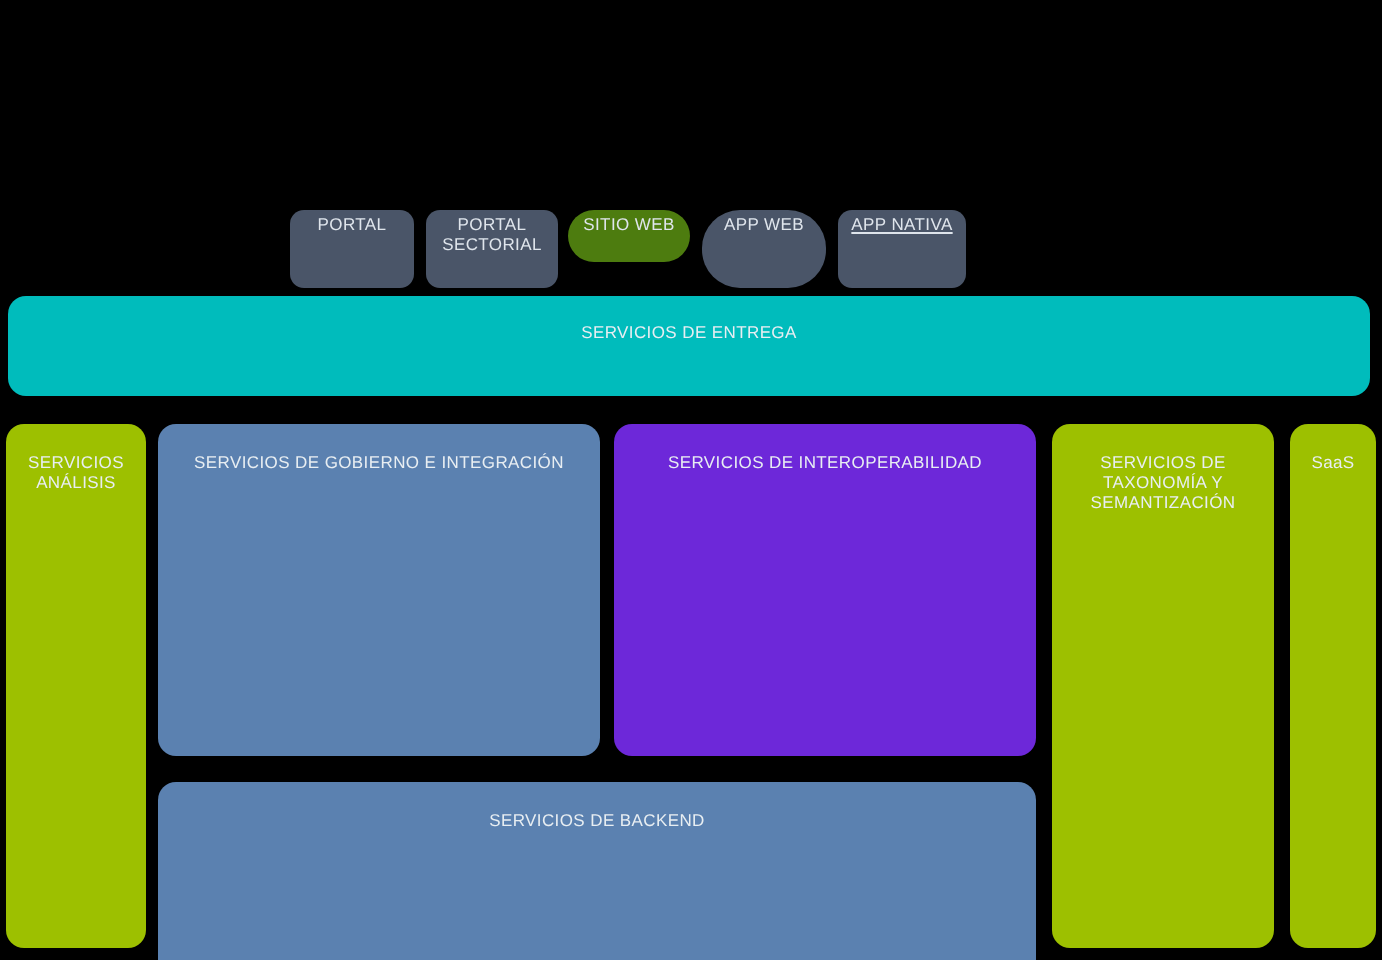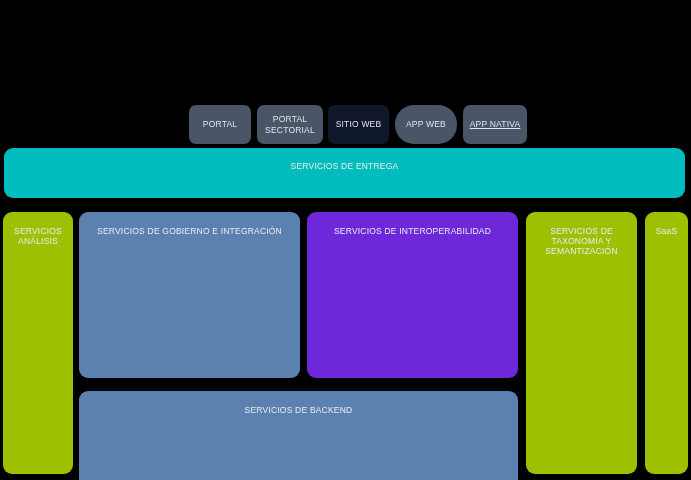--- a/index.html
+++ b/index.html
@@ -29,25 +29,24 @@
     text-align: center;
     letter-spacing: 0.2px;
     line-height: 1.18;
     font-family: "Liberation Sans", sans-serif;
     -webkit-font-smoothing: antialiased;
   }
   
   .tab {
     background: #4a5568;
     border-radius: 7px;
-    align-items: center;
+    align-items: flex-start;
     font-size: 8.5px;
     padding: 2px 3px;
     color: #dfe5ec;
-    margin-left: 44px;
   }
   .tab > span { display: block; width: 100%; }
 
   
   .band {
     border-radius: 9px;
     align-items: flex-start;
     padding-top: 13px;
     font-size: 8.5px;
   }
@@ -87,21 +86,21 @@
 <body style="background: rgb(0, 0, 0);">
 
 <div id="diagram" style="background: rgb(0, 0, 0);">
 
   <div class="node tab" id="tab-0" style="left: 145px; top: 105px; width: 62px; height: 39px; background: rgb(74, 85, 104);">
     <span class="label">PORTAL</span>
   </div>
   <div class="node tab" id="tab-1" style="left: 213px; top: 105px; width: 66px; height: 39px; background: rgb(74, 85, 104);">
     <span class="label">PORTAL SECTORIAL</span>
   </div>
-  <div class="node tab" id="tab-2" style="left: 284px; top: 105px; width: 61px; height: 39px; background: #0f172a;">
+  <div class="node tab" id="tab-2" style="left: 284px; top: 105px; width: 61px; height: 26px; background: #4d7c0f; border-radius: 14px;">
     <span class="label">SITIO WEB</span>
   </div>
   <div class="node tab" id="tab-3" style="left: 351px; top: 105px; width: 62px; height: 39px; background: rgb(74, 85, 104); border-radius: 19px;">
     <span class="label">APP WEB</span>
   </div>
   <div class="node tab" id="tab-4" style="left: 419px; top: 105px; width: 64px; height: 39px; background: rgb(74, 85, 104); text-decoration: underline;">
     <span class="label">APP NATIVA</span>
   </div>
 
   <div class="node band band-teal" id="band-delivery" style="left: 4px; top: 148px; width: 681px; height: 50px; background: rgb(0, 188, 188);">

